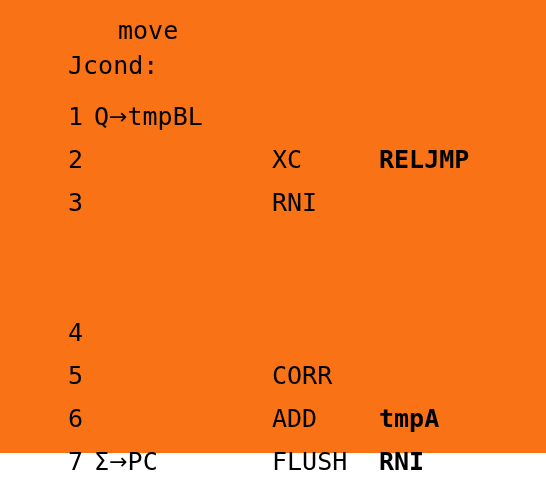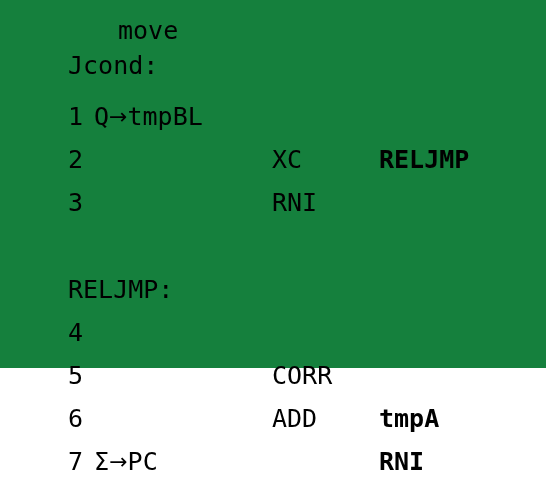--- a/index.html
+++ b/index.html
@@ -11,22 +11,22 @@
   body {
     width: 546px;
     height: 500px;
     overflow: hidden;
     font-family: "DejaVu Sans Mono", "Liberation Mono", monospace;
     color: #000000;
   }
   #listing {
     position: relative;
     width: 546px;
-    height: 368px;
-    background: #15803d;
+    height: 453px;
+    background: #f97316;
   }
   .code-line {
     position: absolute;
     left: 0;
     right: 0;
     height: 43px;
     font-size: 25px;
     line-height: 43px;
     white-space: pre;
     letter-spacing: 0px;
@@ -82,38 +82,36 @@
     <span class="cell col-jump">RELJMP</span>
   </div>
 
   <div class="code-line" style="top:181px">
     <span class="cell col-num">3</span>
     <span class="cell col-action">RNI</span>
   </div>
 
   <div class="code-line" style="top:224px"></div>
 
-  <div class="code-line" style="top:268px">
-    <span class="cell col-label">RELJMP:</span>
-  </div>
 
   <div class="code-line" style="top:311px">
     <span class="cell col-num">4</span>
   </div>
 
   <div class="code-line" style="top:354px">
     <span class="cell col-num">5</span>
     <span class="cell col-action">CORR</span>
   </div>
 
   <div class="code-line" style="top:397px">
     <span class="cell col-num">6</span>
     <span class="cell col-action">ADD</span>
     <span class="cell col-jump">tmpA</span>
   </div>
 
   <div class="code-line" style="top:440px">
     <span class="cell col-num">7</span>
     <span class="cell col-move"><span class="sigma">Σ</span><span class="arrow">→</span>PC</span>
+    <span class="cell col-action">FLUSH</span>
     <span class="cell col-jump">RNI</span>
   </div>
 
 </div>
 
 </body></html>

